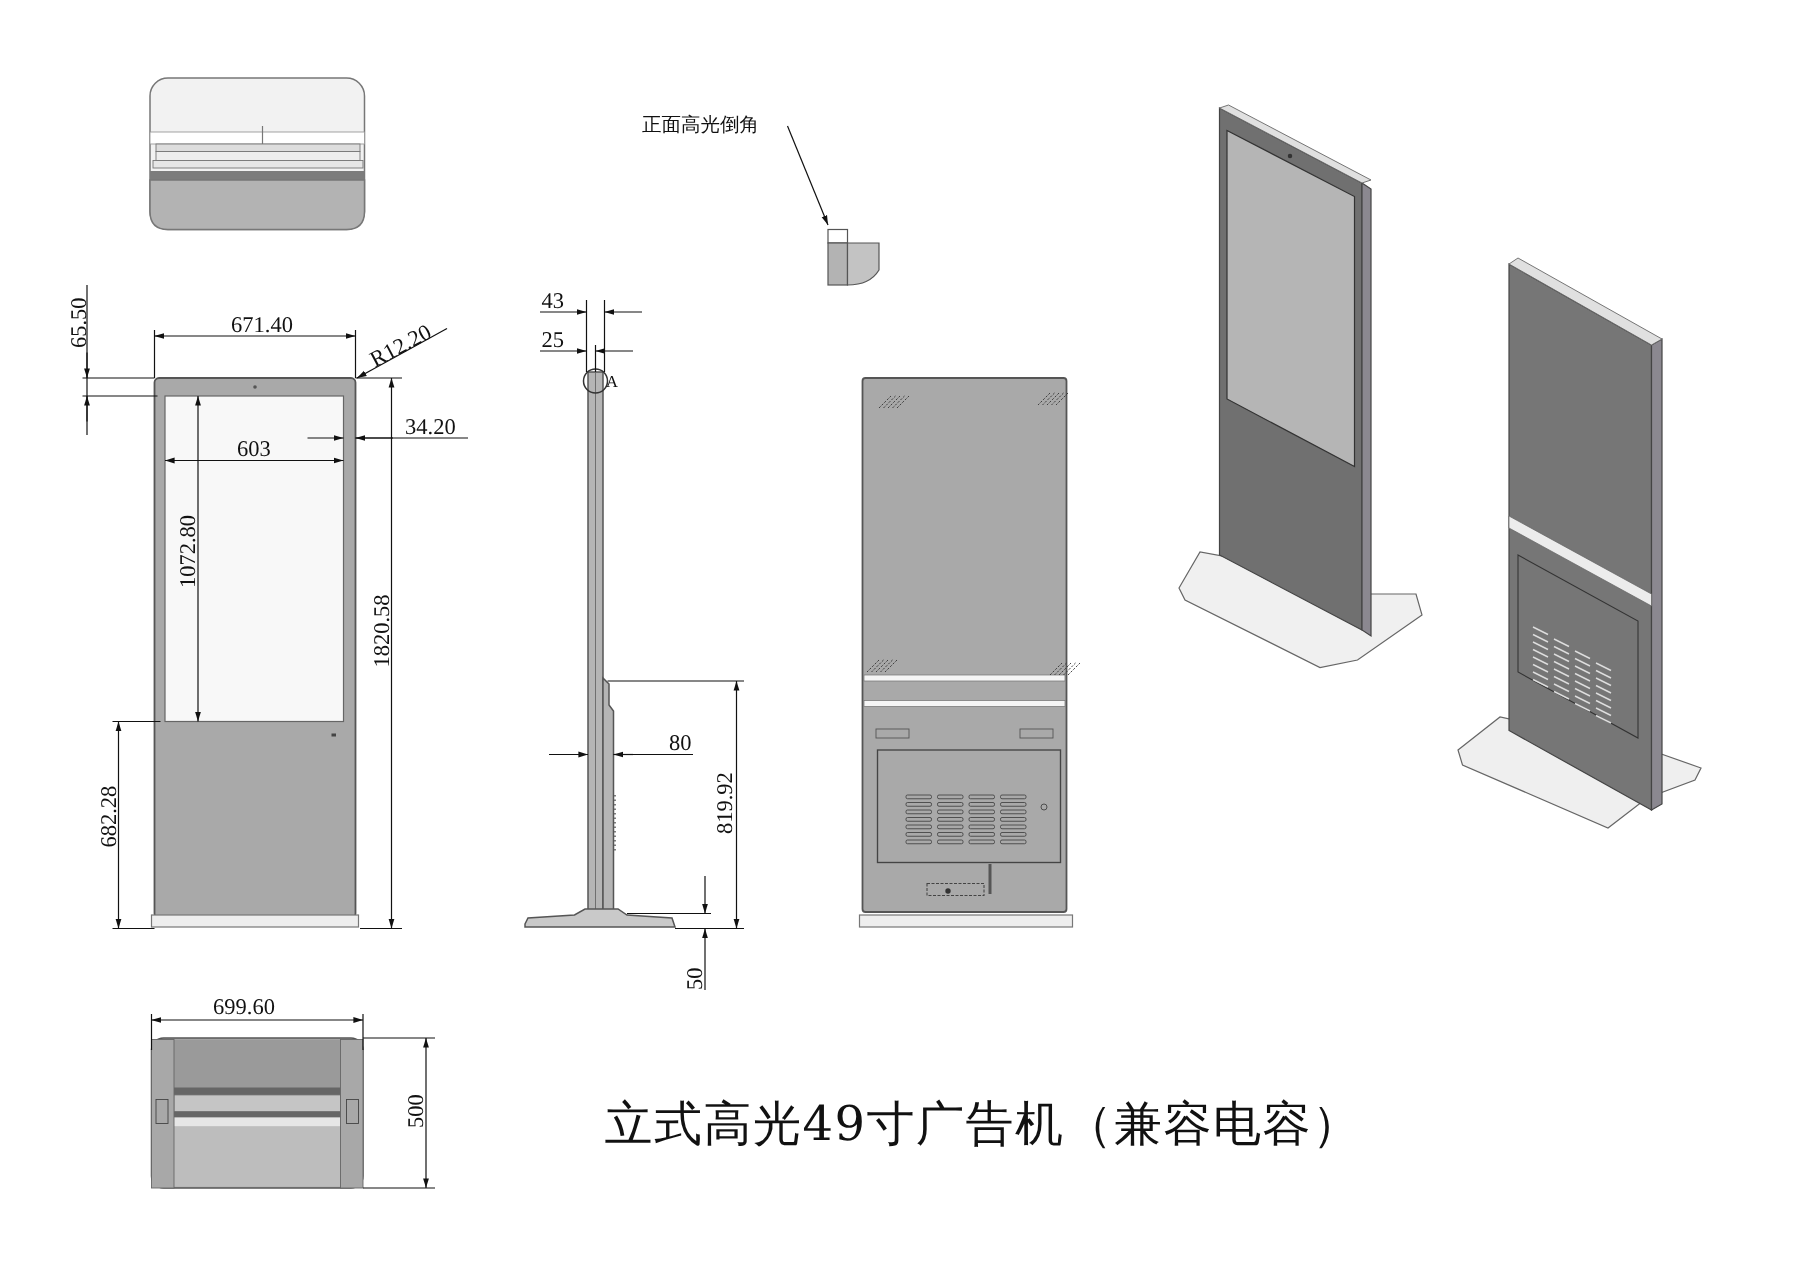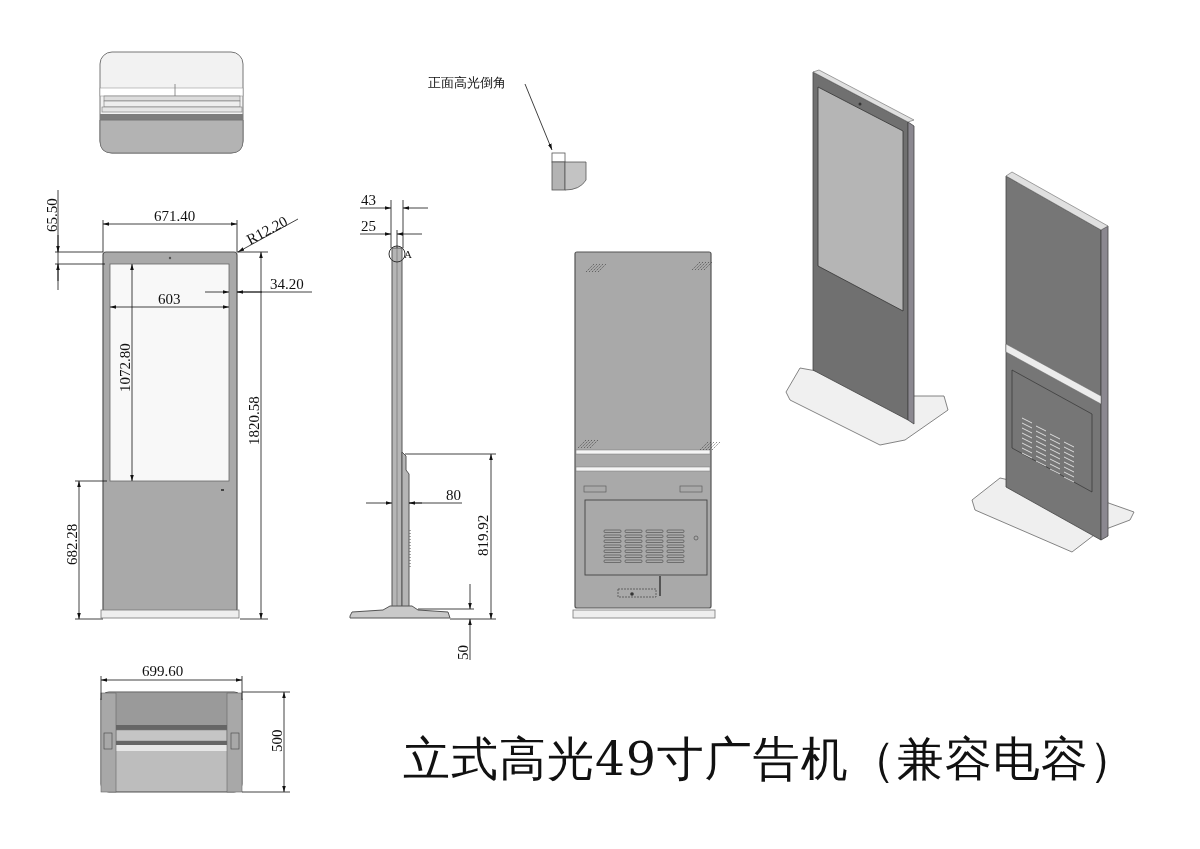--- a/index.html
+++ b/index.html
@@ -1,19 +1,19 @@
 <!DOCTYPE html>
 <html><head>
 <meta charset="utf-8">
 <style>
   html,body{margin:0;padding:0;background:#fff;}
   body{width:1200px;height:849px;position:relative;overflow:hidden;font-family:"DejaVu Serif","Liberation Serif",serif;}
   #canvas{position:absolute;left:0;top:0;}
   .dimtxt{font-family:"Liberation Serif","DejaVu Serif",serif;font-size:15px;fill:#111;}
-  .title{position:absolute;left:403px;top:728px;font-family:"DejaVu Serif","Liberation Serif",serif;font-size:47px;color:#111;letter-spacing:1px;white-space:nowrap;}
+  .title{position:absolute;left:403px;top:728px;font-family:"DejaVu Serif","Liberation Serif",serif;font-size:32px;color:#111;letter-spacing:1px;white-space:nowrap;}
   .note{font-family:"DejaVu Serif","Liberation Serif",serif;font-size:13px;fill:#111;}
 </style>
 </head>
 <body>
 
 <svg id="canvas" width="1200" height="849" viewBox="0 0 1200 849">
   <defs>
     <marker id="arr" viewBox="0 0 10 10" refX="10" refY="5" markerWidth="8" markerHeight="8" orient="auto-start-reverse">
       <path d="M0,2 L10,5 L0,8 z" fill="#111"></path>
     </marker>

